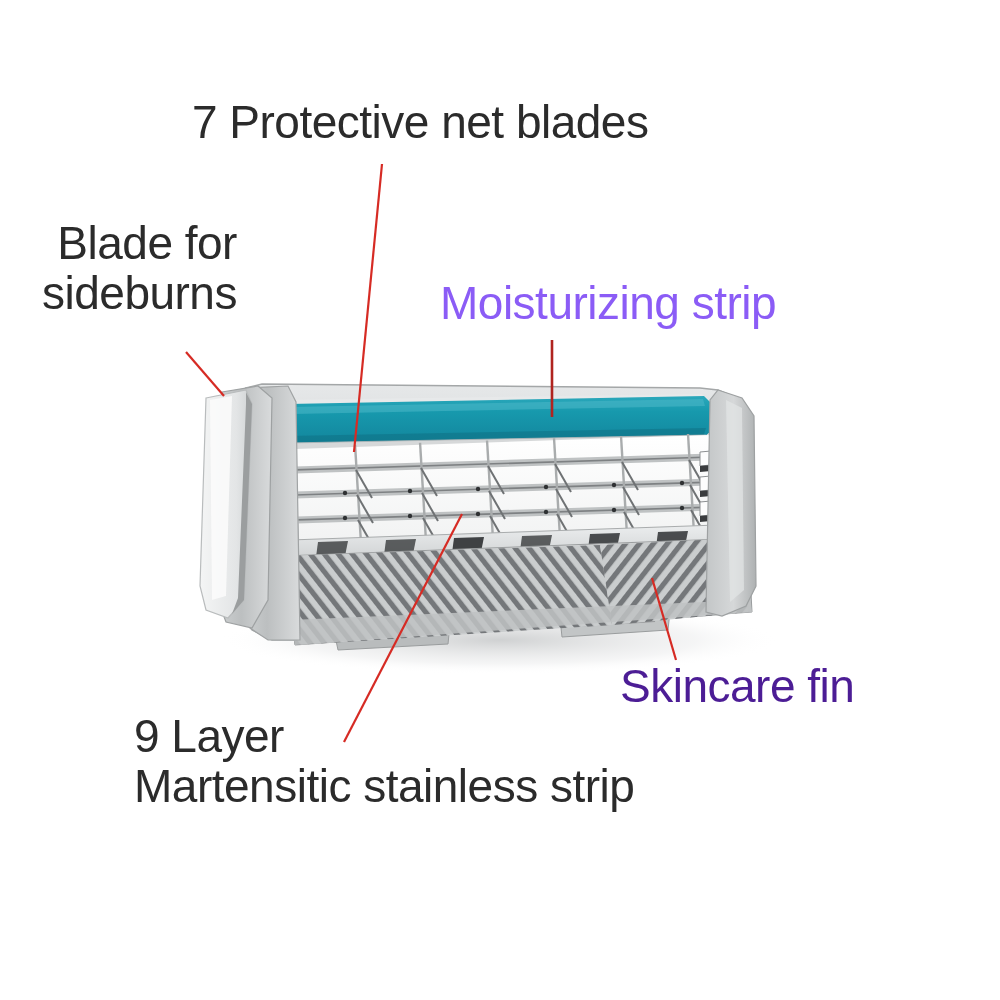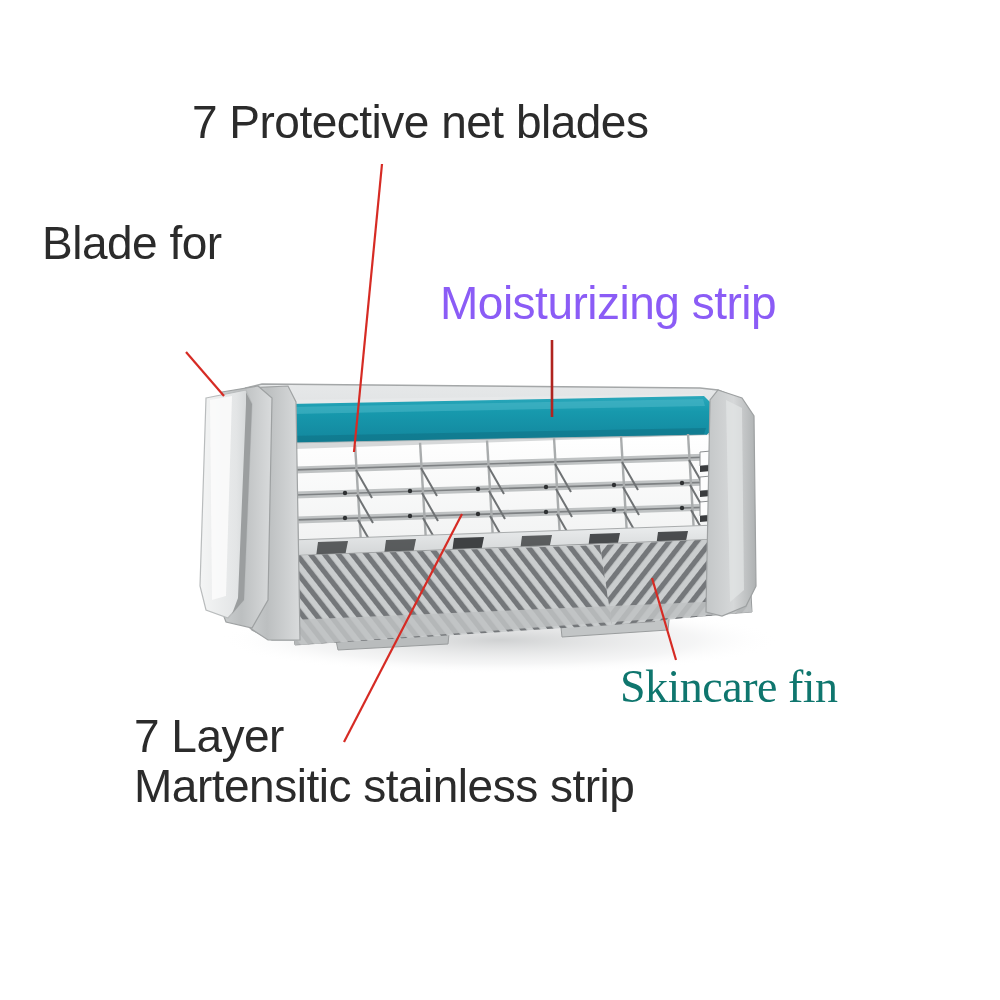--- a/index.html
+++ b/index.html
@@ -305,21 +305,21 @@
   <svg id="leaders" viewBox="0 0 1000 1000">
     <line x1="382" y1="164" x2="354" y2="452" stroke="#d62b24" stroke-width="2.2"></line>
     <line x1="186" y1="352" x2="224" y2="396" stroke="#d62b24" stroke-width="2.2"></line>
     <line x1="552" y1="340" x2="552" y2="417" stroke="#b0241f" stroke-width="2.6"></line>
     <line x1="652" y1="578" x2="676" y2="660" stroke="#d62b24" stroke-width="2.2"></line>
     <line x1="462" y1="514" x2="344" y2="742" stroke="#d62b24" stroke-width="2.2"></line>
   </svg>
 
   <div class="callout" id="label-net-blades" style="color: rgb(43, 43, 43);">7 Protective net blades</div>
 
-  <div class="callout" id="label-sideburns" style="color: rgb(43, 43, 43);"><span class="line1">Blade for</span></div>
+  <div class="callout" id="label-sideburns" style="color: rgb(43, 43, 43);"><span class="line1">Blade for</span><span class="line2">sideburns</span></div>
 
   <div class="callout" id="label-moisturizing" style="color: #8b5cf6;">Moisturizing strip</div>
 
-  <div class="callout" id="label-skincare" style="color: #0f766e; font-family: Liberation Serif, serif;">Skincare fin</div>
-
-  <div class="callout" id="label-layer" style="color: rgb(43, 43, 43);"><span class="line1">7 Layer</span><span class="line2">Martensitic stainless strip</span></div>
+  <div class="callout" id="label-skincare" style="color: #4c1d95;">Skincare fin</div>
+
+  <div class="callout" id="label-layer" style="color: rgb(43, 43, 43);"><span class="line1">9 Layer</span><span class="line2">Martensitic stainless strip</span></div>
 
 </div>
 
 </body></html>

